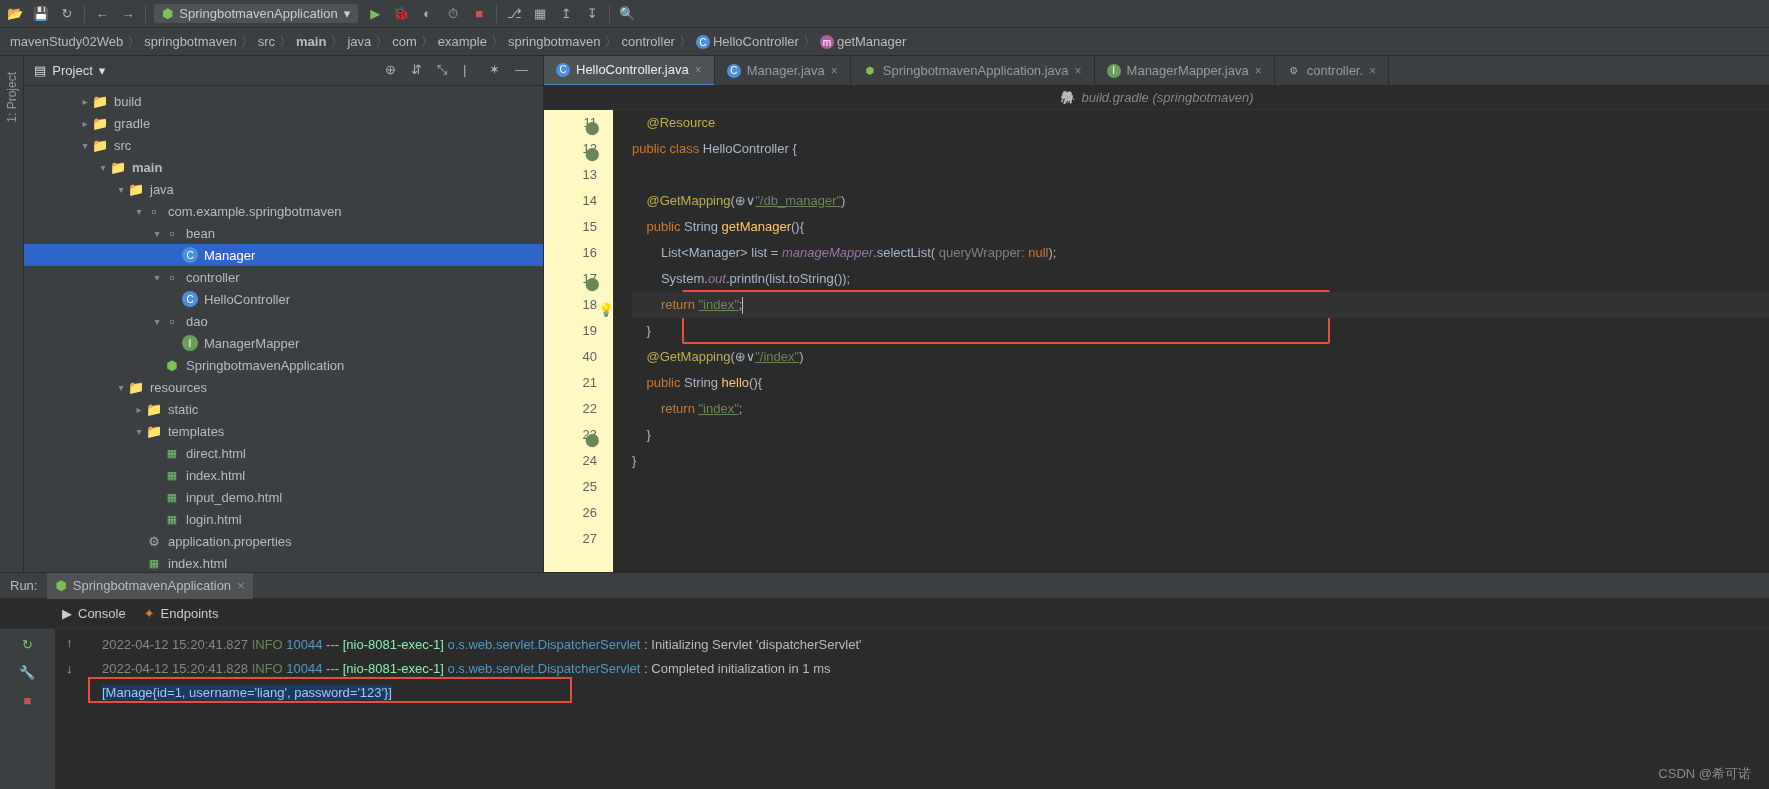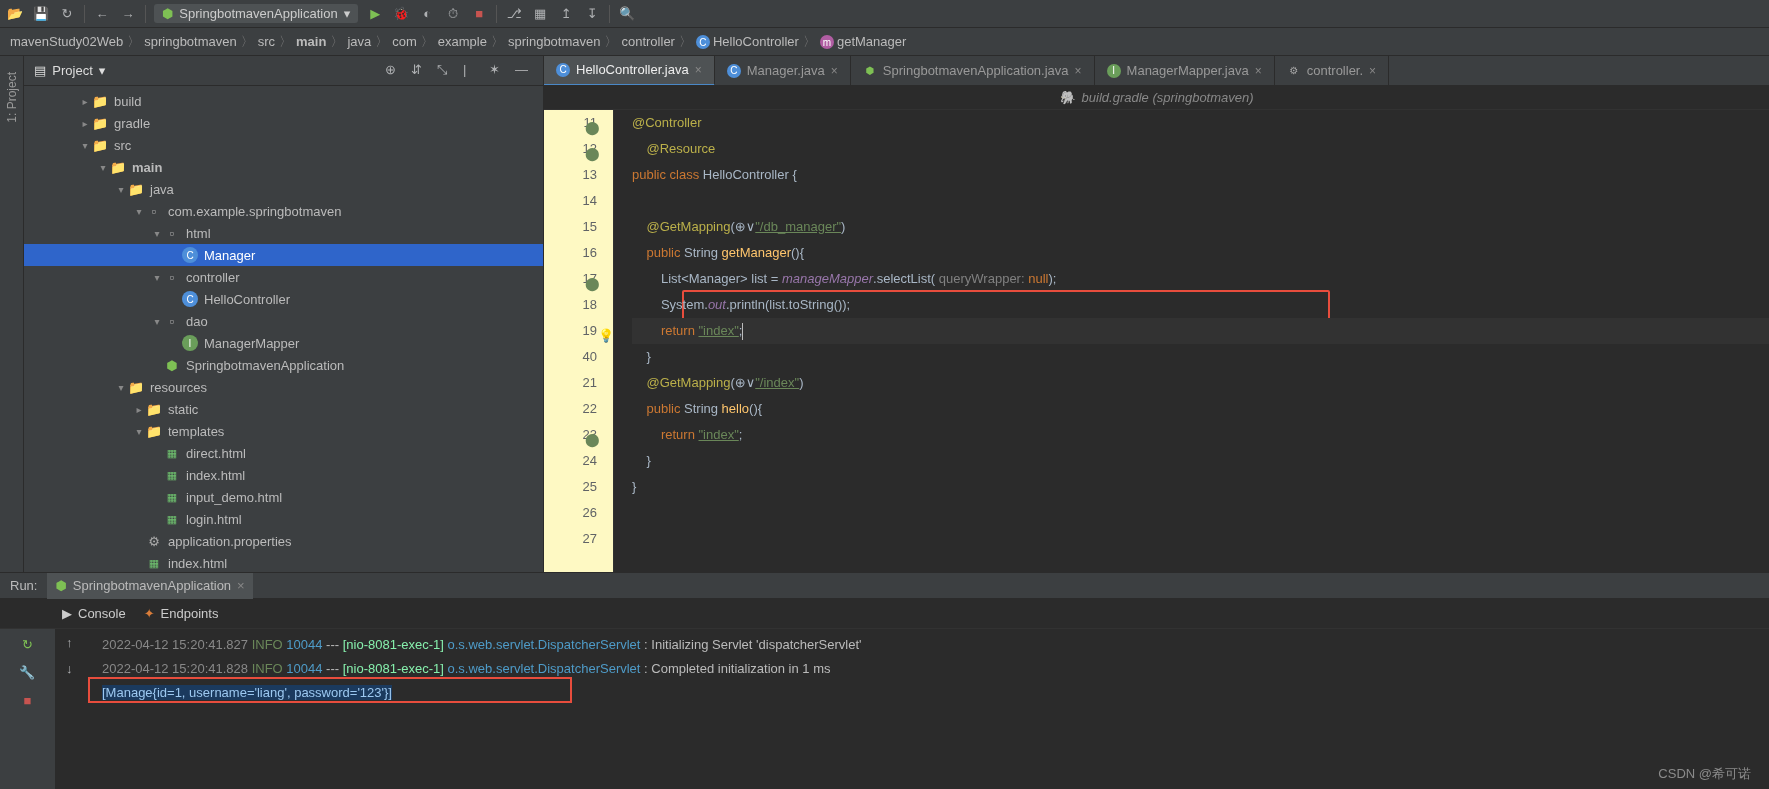--- a/index.html
+++ b/index.html
@@ -183,21 +183,21 @@
           <span class="">java</span>
         </div>
         <div class="tree-row" style="padding-left: 108px;">
           <span class="arrow">▾</span>
           <span class="ticon pkg">▫</span>
           <span class="">com.example.springbotmaven</span>
         </div>
         <div class="tree-row" style="padding-left: 126px;">
           <span class="arrow">▾</span>
           <span class="ticon pkg">▫</span>
-          <span class="">html</span>
+          <span class="">bean</span>
         </div>
         <div class="tree-row sel" style="padding-left: 144px;">
           <span class="arrow"></span>
           <span class="ticon cls">C</span>
           <span class="">Manager</span>
         </div>
         <div class="tree-row" style="padding-left: 126px;">
           <span class="arrow">▾</span>
           <span class="ticon pkg">▫</span>
           <span class="">controller</span>
@@ -317,21 +317,20 @@
           <div class="gl">21</div>
           <div class="gl">22</div>
           <div class="gl">23<span class="gi" style="color:#6a8759">⬤</span></div>
           <div class="gl">24</div>
           <div class="gl">25</div>
           <div class="gl">26</div>
           <div class="gl">27</div>
         </div>
       <div class="code" id="code">
         <div class="highlight-box" style="left:68px;top:180px;width:648px;height:54px;"></div>
-      <div class="line"><span class="ann">@Controller</span></div>
           <div class="line"><span class="guide">    </span><span class="ann">@Resource</span></div>
           <div class="line"><span class="kw">public class </span><span class="type">HelloController </span>{</div>
           <div class="line"></div>
           <div class="line"><span class="guide">    </span><span class="ann">@GetMapping</span>(<span class="type">⊕∨</span><span class="str-u">"/db_manager"</span>)</div>
           <div class="line"><span class="guide">    </span><span class="kw">public </span><span class="type">String </span><span class="method">getManager</span>(){</div>
           <div class="line"><span class="guide">        </span><span class="type">List&lt;Manager&gt; </span><span>list = </span><span class="field">manageMapper</span>.<span>selectList</span>(<span class="param"> queryWrapper: </span><span class="kw">null</span>);</div>
           <div class="line"><span class="guide">        </span><span class="type">System</span>.<span class="purple ital">out</span>.<span>println</span>(list.toString());</div>
           <div class="line cursor-line"><span class="bulb">💡</span><span class="guide">        </span><span class="kw">return </span><span class="str-u">"index"</span>;<span class="caret"></span></div>
           <div class="line"><span class="guide">    </span>}</div>
           <div class="line"><span class="guide">    </span><span class="ann">@GetMapping</span>(<span class="type">⊕∨</span><span class="str-u">"/index"</span>)</div>

